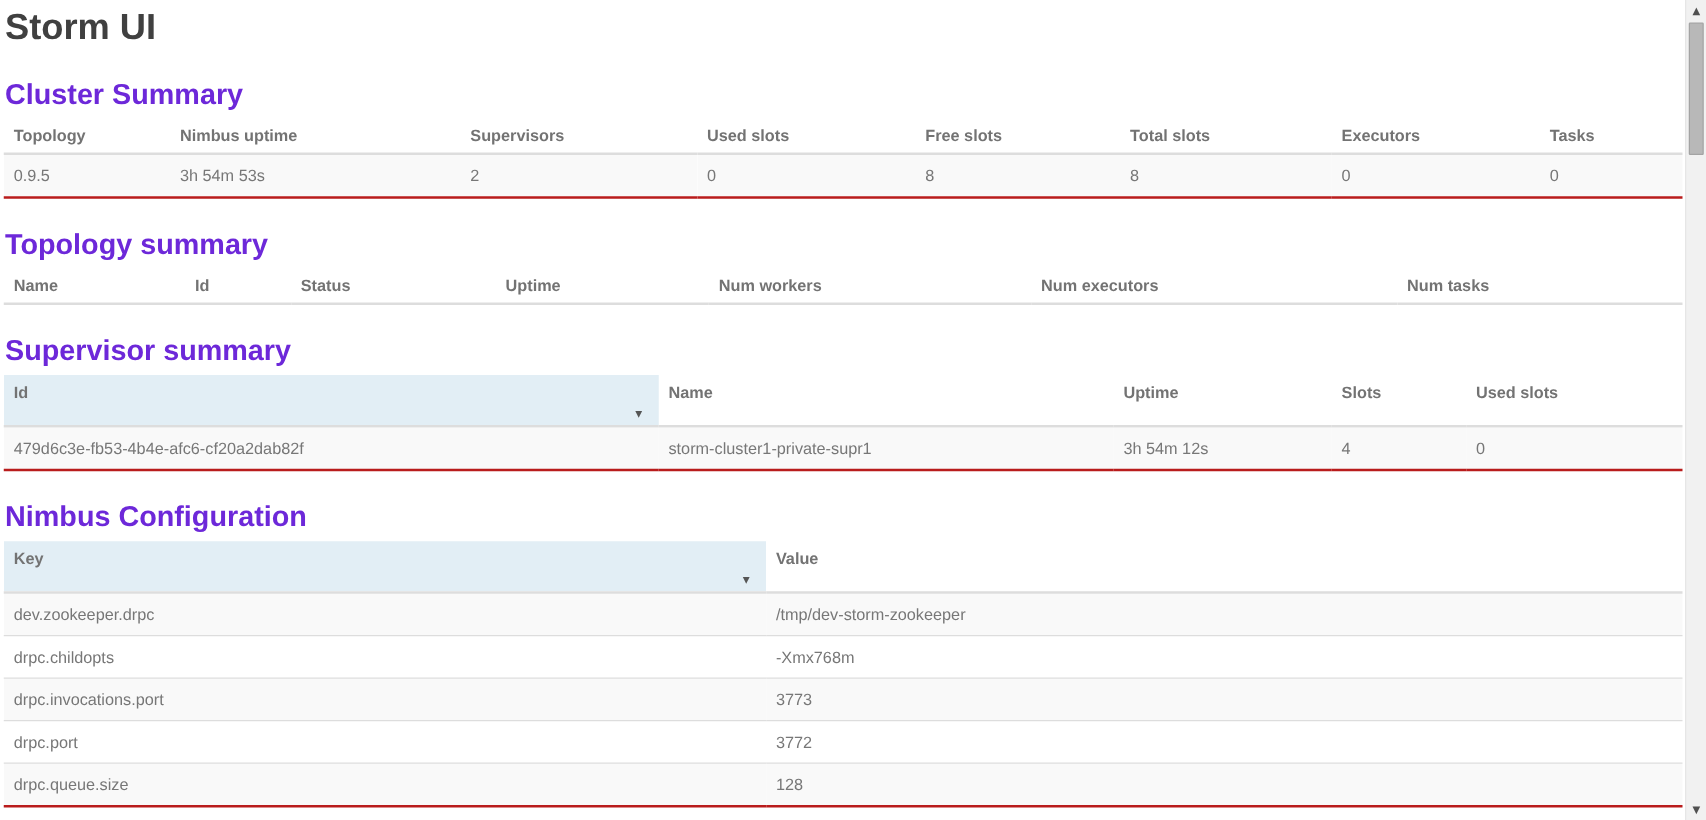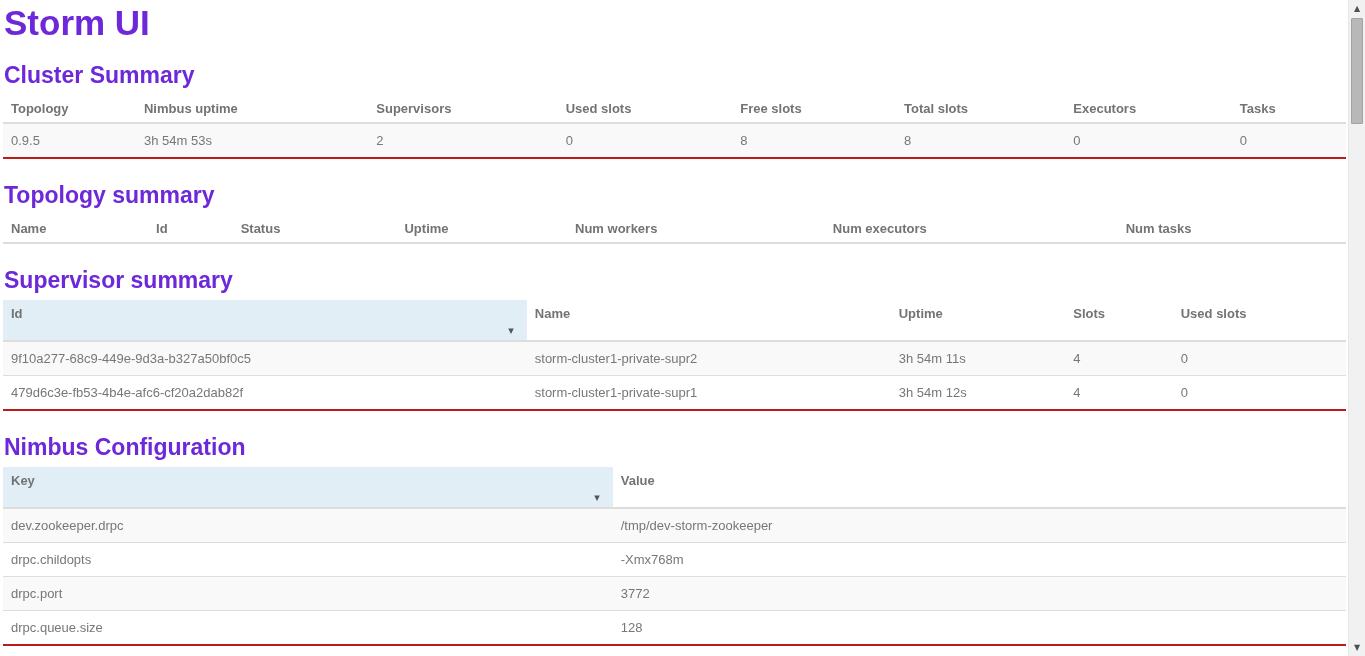--- a/index.html
+++ b/index.html
@@ -11,24 +11,24 @@
     font-family: "Liberation Sans", "DejaVu Sans", sans-serif;
   }
   .content {
     position: absolute;
     left: 0; top: 0; bottom: 0;
     right: 17px;
     padding: 0 2px 0 3px;
     overflow: hidden;
   }
   h1.page-title {
-    font-size: 35px;
+    font-size: 29px;
     line-height: 33px;
     font-weight: bold;
-    color: #6d28d9;
+    color: #404040;
     margin: 6px 0 12px 1px;
   }
   h2.section-heading {
     font-size: 23px;
     line-height: 26px;
     font-weight: bold;
     color: #6d28d9;
     margin: 23px 0 7px 1px;
   }
   table.tbl {
@@ -194,27 +194,20 @@
             <span class="sort-caret">▾</span>
           </th>
           <th>Name</th>
           <th>Uptime</th>
           <th>Slots</th>
           <th>Used slots</th>
         </tr>
       </thead>
       <tbody>
         <tr>
-          <td>9f10a277-68c9-449e-9d3a-b327a50bf0c5</td>
-          <td>storm-cluster1-private-supr2</td>
-          <td>3h 54m 11s</td>
-          <td>4</td>
-          <td>0</td>
-        </tr>
-        <tr>
           <td>479d6c3e-fb53-4b4e-afc6-cf20a2dab82f</td>
           <td>storm-cluster1-private-supr1</td>
           <td>3h 54m 12s</td>
           <td>4</td>
           <td>0</td>
         </tr>
       </tbody>
     </table>
   </section>
 
@@ -237,20 +230,24 @@
       <tbody>
         <tr>
           <td>dev.zookeeper.drpc</td>
           <td>/tmp/dev-storm-zookeeper</td>
         </tr>
         <tr>
           <td>drpc.childopts</td>
           <td>-Xmx768m</td>
         </tr>
         <tr>
+          <td>drpc.invocations.port</td>
+          <td>3773</td>
+        </tr>
+        <tr>
           <td>drpc.port</td>
           <td>3772</td>
         </tr>
         <tr>
           <td>drpc.queue.size</td>
           <td>128</td>
         </tr>
       </tbody>
     </table>
   </section>

